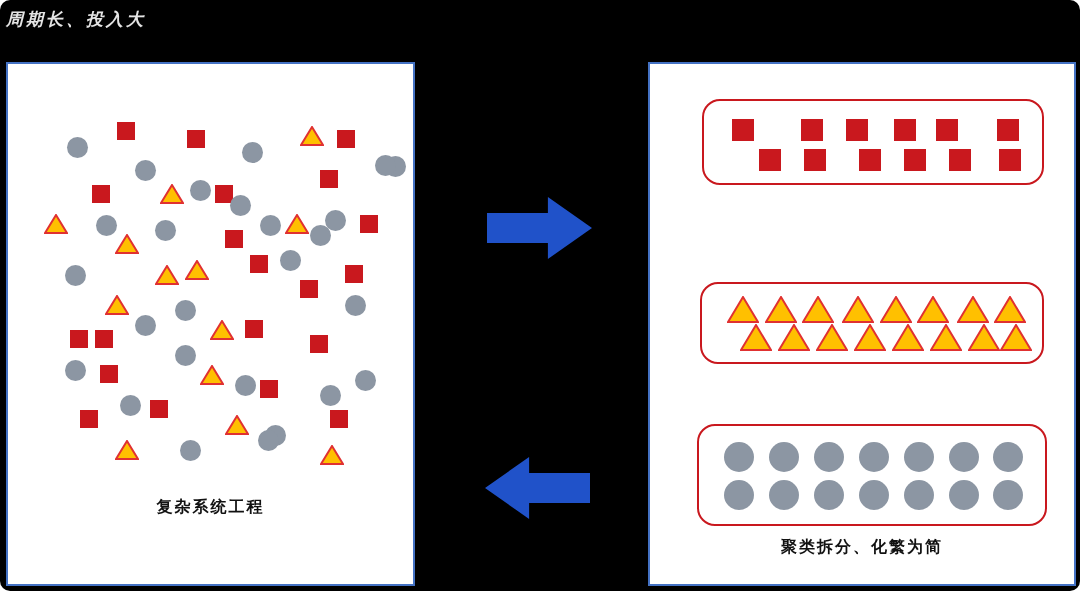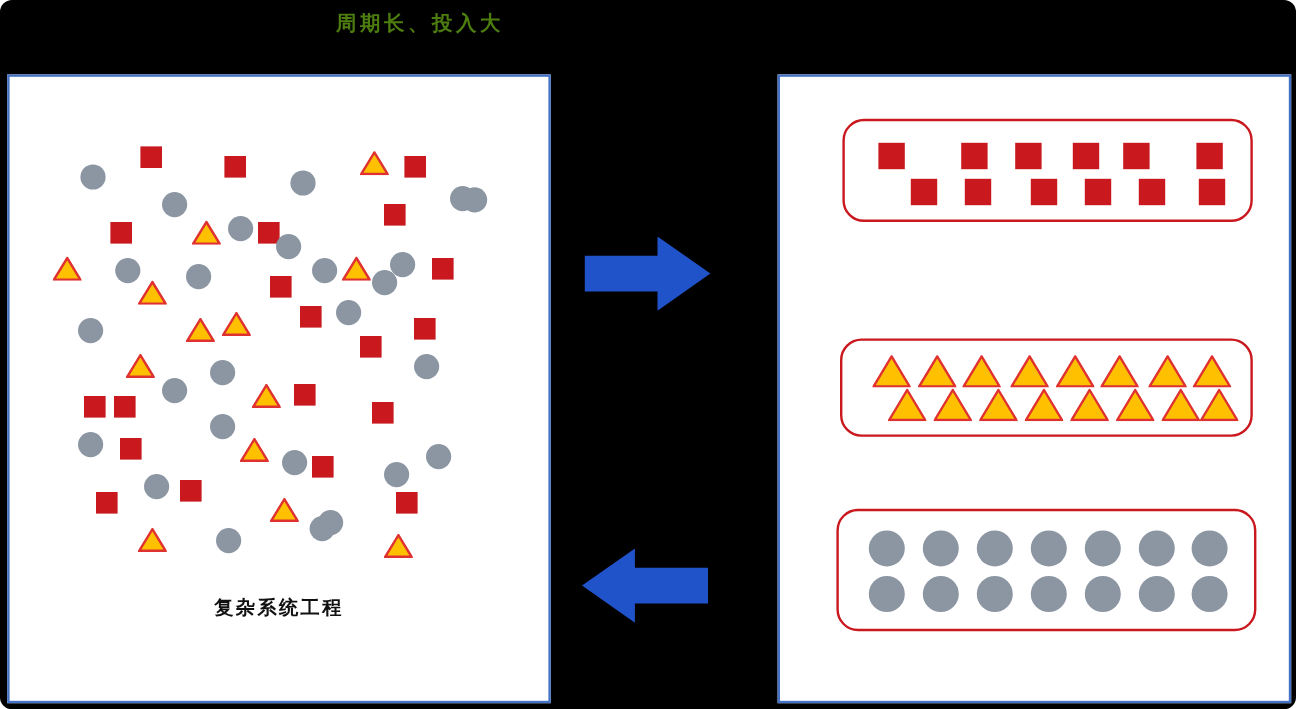--- a/index.html
+++ b/index.html
@@ -1,21 +1,21 @@
 <!DOCTYPE html>
 <html><head>
 <meta charset="utf-8">
 <style>
   html,body{margin:0;padding:0;background:#ffffff;font-family:"Liberation Sans",sans-serif;}
   .canvas{position:relative;width:1080px;height:591px;background:#000000;border-radius:10px;overflow:hidden;}
-  .title{position:absolute;top:8px;color:#4d7c0f;font-weight:bold;font-size:17px;text-align:right;letter-spacing:3px;}
+  .title{position:absolute;top:8px;color:#e5e5e5;font-weight:bold;font-size:17px;text-align:left;letter-spacing:3px;font-style:italic;}
   .title-left{left:6px;width:414px;}
   .title-right{left:648px;width:428px;}
   .panel{position:absolute;top:62px;background:#ffffff;border:2px solid #4472C4;box-sizing:border-box;}
-  .panel-left{left:6px;width:453px;height:524px;}
+  .panel-left{left:6px;width:409px;height:524px;}
   .panel-right{left:648px;width:428px;height:524px;}
   .caption{position:absolute;left:0;right:0;text-align:center;font-weight:bold;font-size:16px;color:#111111;letter-spacing:2px;}
   .caption-left{bottom:66px;}
   .caption-right{bottom:26px;}
   .scatter{position:absolute;inset:0;}
   .group-box{position:absolute;border:2px solid #C9181E;border-radius:18px;box-sizing:border-box;}
   .arrow{position:absolute;width:105px;height:62px;}
   .arrow-right{left:487px;top:197px;clip-path:polygon(0% 26%,58% 26%,58% 0%,100% 50%,58% 100%,58% 74%,0% 74%);}
   .arrow-left{left:485px;top:457px;clip-path:polygon(100% 26%,42% 26%,42% 0%,0% 50%,42% 100%,42% 74%,100% 74%);}
 </style>
@@ -196,15 +196,16 @@
           <div style="width: 30px; height: 30px; background: rgb(140, 150, 163); border-radius: 50%; position: absolute; left: 294px; top: 16px;"></div>
           <div style="width: 30px; height: 30px; background: rgb(140, 150, 163); border-radius: 50%; position: absolute; left: 25px; top: 54px;"></div>
           <div style="width: 30px; height: 30px; background: rgb(140, 150, 163); border-radius: 50%; position: absolute; left: 70px; top: 54px;"></div>
           <div style="width: 30px; height: 30px; background: rgb(140, 150, 163); border-radius: 50%; position: absolute; left: 115px; top: 54px;"></div>
           <div style="width: 30px; height: 30px; background: rgb(140, 150, 163); border-radius: 50%; position: absolute; left: 160px; top: 54px;"></div>
           <div style="width: 30px; height: 30px; background: rgb(140, 150, 163); border-radius: 50%; position: absolute; left: 205px; top: 54px;"></div>
           <div style="width: 30px; height: 30px; background: rgb(140, 150, 163); border-radius: 50%; position: absolute; left: 250px; top: 54px;"></div>
           <div style="width: 30px; height: 30px; background: rgb(140, 150, 163); border-radius: 50%; position: absolute; left: 294px; top: 54px;"></div>
         </div>
       </div>
+    <div class="caption caption-right">聚类拆分、化繁为简</div>
   </div>
 
 </div>
 
 </body></html>

